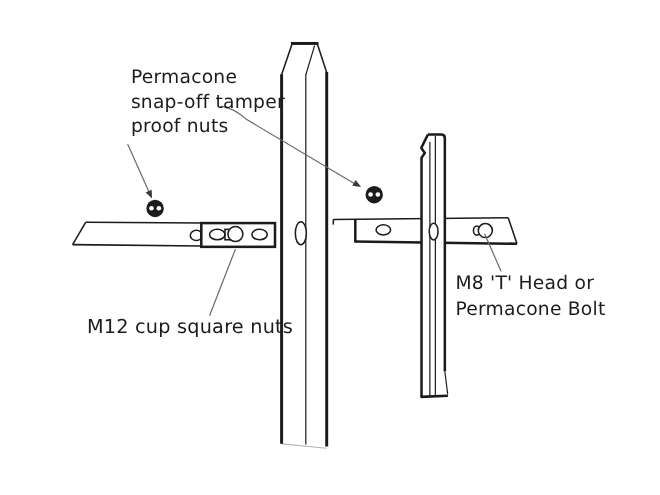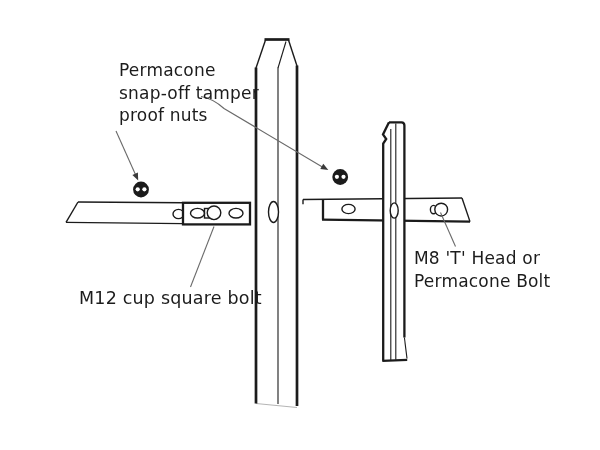--- a/index.html
+++ b/index.html
@@ -107,18 +107,18 @@
       <polygon class="arrow" points="328.3,170 323.3,163.7 320.3,168.9"></polygon>
       <path class="leader" d="M190.5,287 L214,226.5"></path>
       <path class="leader" d="M455.5,246.5 L440.5,212.5"></path>
     </g>
   </svg>
 
   <div class="label" id="lab-permacone">Permacone
 snap-off tamper
 proof nuts</div>
 
-  <div class="label" id="lab-m12">M12 cup square bolt</div>
+  <div class="label" id="lab-m12">M12 cup square nuts</div>
 
   <div class="label" id="lab-m8">M8 'T' Head or
 Permacone Bolt</div>
 
 </div>
 
 </body></html>

